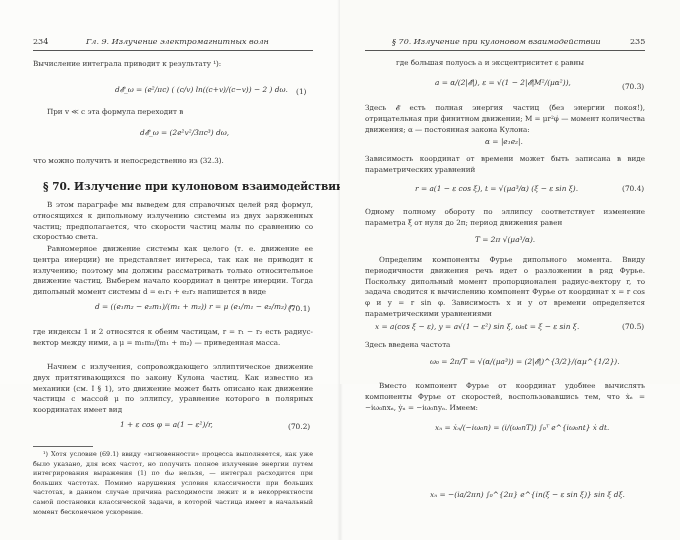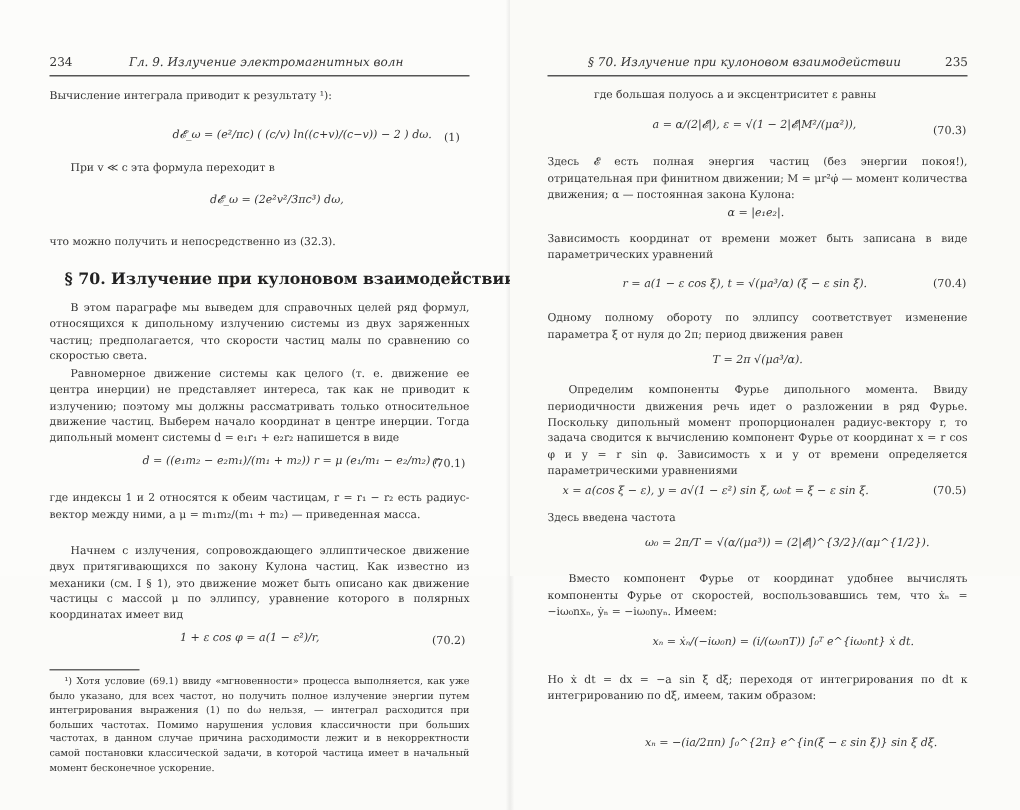--- a/index.html
+++ b/index.html
@@ -89,16 +89,15 @@
   <div class="eqn" style="left:282px;top:322px;">(70.5)</div>
 
   <div class="p" style="left:25px;top:340px;width:280px;">Здесь введена частота</div>
 
   <div class="eq" style="left:90px;top:357px;">ω₀ = 2π/T = √(α/(μa³)) = (2|𝓔|)^{3/2}/(αμ^{1/2}).</div>
 
   <div class="p ind" style="left:25px;top:381px;width:280px;">Вместо компонент Фурье от координат удобнее вычислять компоненты Фурье от скоростей, воспользовавшись тем, что ẋₙ = −iω₀nxₙ, ẏₙ = −iω₀nyₙ. Имеем:</div>
 
   <div class="eq" style="left:95px;top:423px;">xₙ = ẋₙ/(−iω₀n) = (i/(ω₀nT)) ∫₀ᵀ e^{iω₀nt} ẋ dt.</div>
 
-  <div class="p" style="left:25px;top:448px;width:280px;">Но ẋ dt = dx = −a sin ξ dξ; переходя от интегрирования по dt к интегрированию по dξ, имеем, таким образом:</div>
 
   <div class="eq" style="left:90px;top:490px;">xₙ = −(ia/2πn) ∫₀^{2π} e^{in(ξ − ε sin ξ)} sin ξ dξ.</div>
 </div>
 
 </body></html>

